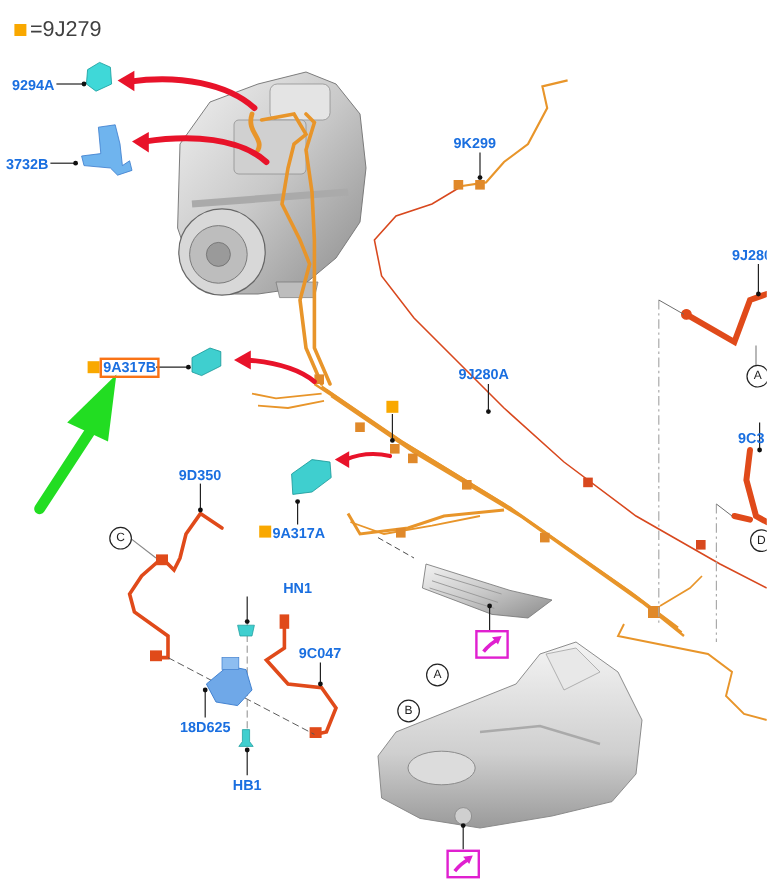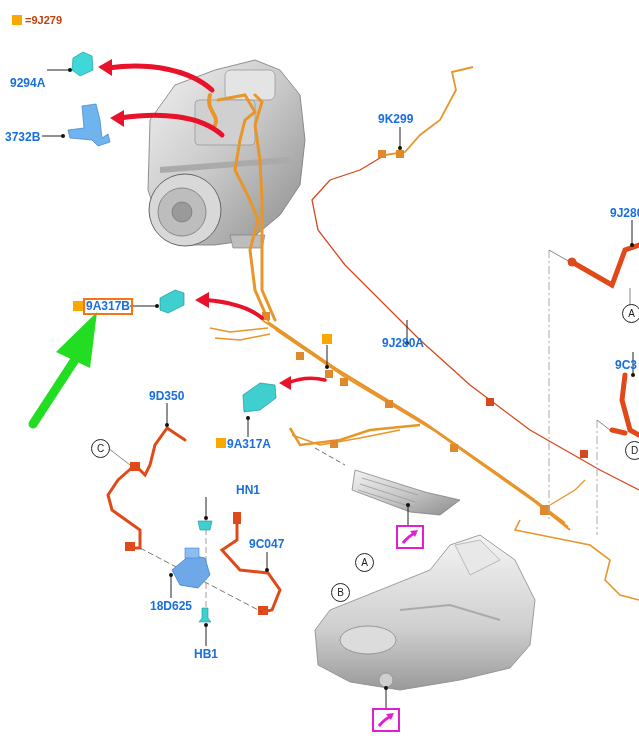--- a/index.html
+++ b/index.html
@@ -2,21 +2,21 @@
 <html><head>
 <meta charset="utf-8">
 <style>
   html,body{margin:0;padding:0;background:#fff;}
   body{width:639px;height:744px;position:relative;overflow:hidden;font-family:"Liberation Sans",sans-serif;}
   #canvas{position:absolute;left:0;top:0;width:639px;height:744px;}
   .lbl{position:absolute;font-family:"Liberation Sans",sans-serif;font-weight:bold;font-size:12px;color:#1a6fe0;white-space:nowrap;line-height:14px;}
   .sq{position:absolute;width:10px;height:10px;background:#f9a800;}
   .legend{position:absolute;left:12px;top:14px;display:flex;align-items:center;gap:3px;}
   .legend .sqi{width:10px;height:10px;background:#f9a800;display:inline-block;}
-  .legend .eq{font-weight:bold;font-size:11px;color:#c2410c;}
+  .legend .eq{font-weight:normal;font-size:18px;color:#404040;}
   .hl{position:absolute;left:83px;top:298px;border:2px solid #f97316;padding:0 1px;line-height:13px;}
   .circ{position:absolute;width:17px;height:17px;border:1.3px solid #222;border-radius:50%;font-size:10px;font-weight:normal;color:#222;text-align:center;line-height:17px;background:#fff;}
   .pbox{position:absolute;width:24px;height:20px;border:2px solid #e020d0;background:#fff;}
 </style>
 </head>
 <body>
 
 <svg id="canvas" viewBox="0 0 639 744" xmlns="http://www.w3.org/2000/svg">
   <defs>
     <linearGradient id="metal" x1="0" y1="0" x2="1" y2="1">
@@ -197,29 +197,29 @@
     <circle cx="408" cy="505" r="2"></circle>
       <circle cx="386" cy="688" r="2"></circle>
   </g>
 </svg>
 
 <div class="legend">
   <span class="sqi"></span>
   <span class="eq">=9J279</span>
 </div>
 
-<span class="lbl" style="left:10px;top:76px;">9294A</span>
+<span class="lbl" style="left:10px;top:64px;">9294A</span>
 <span class="lbl" style="left:5px;top:130px;">3732B</span>
 <span class="sq" style="left:73px;top:301px;"></span>
 <span class="lbl hl">9A317B</span>
 <span class="sq" style="left:216px;top:438px;"></span>
 <span class="lbl" style="left:227px;top:437px;">9A317A</span>
 <span class="sq" style="left:322px;top:334px;"></span>
 <span class="lbl" style="left:378px;top:112px;">9K299</span>
-<span class="lbl" style="left:382px;top:305px;margin-top:31px;">9J280A</span>
+<span class="lbl" style="left:382px;top:305px;">9J280A</span>
 <span class="lbl" style="left:610px;top:206px;">9J280</span>
 <span class="lbl" style="left:615px;top:338px;margin-top:20px;">9C3</span>
 <span class="lbl" style="left:149px;top:389px;">9D350</span>
 <span class="lbl" style="left:193px;top:483px;padding-left:43px;">HN1</span>
 <span class="lbl" style="left:249px;top:537px;">9C047</span>
 <span class="lbl" style="left:150px;top:599px;">18D625</span>
 <span class="lbl" style="left:194px;top:647px;">HB1</span>
 
 <span class="circ" style="left:91px;top:439px;">C</span>
 <span class="circ" style="left:622px;top:304px;">A</span>

